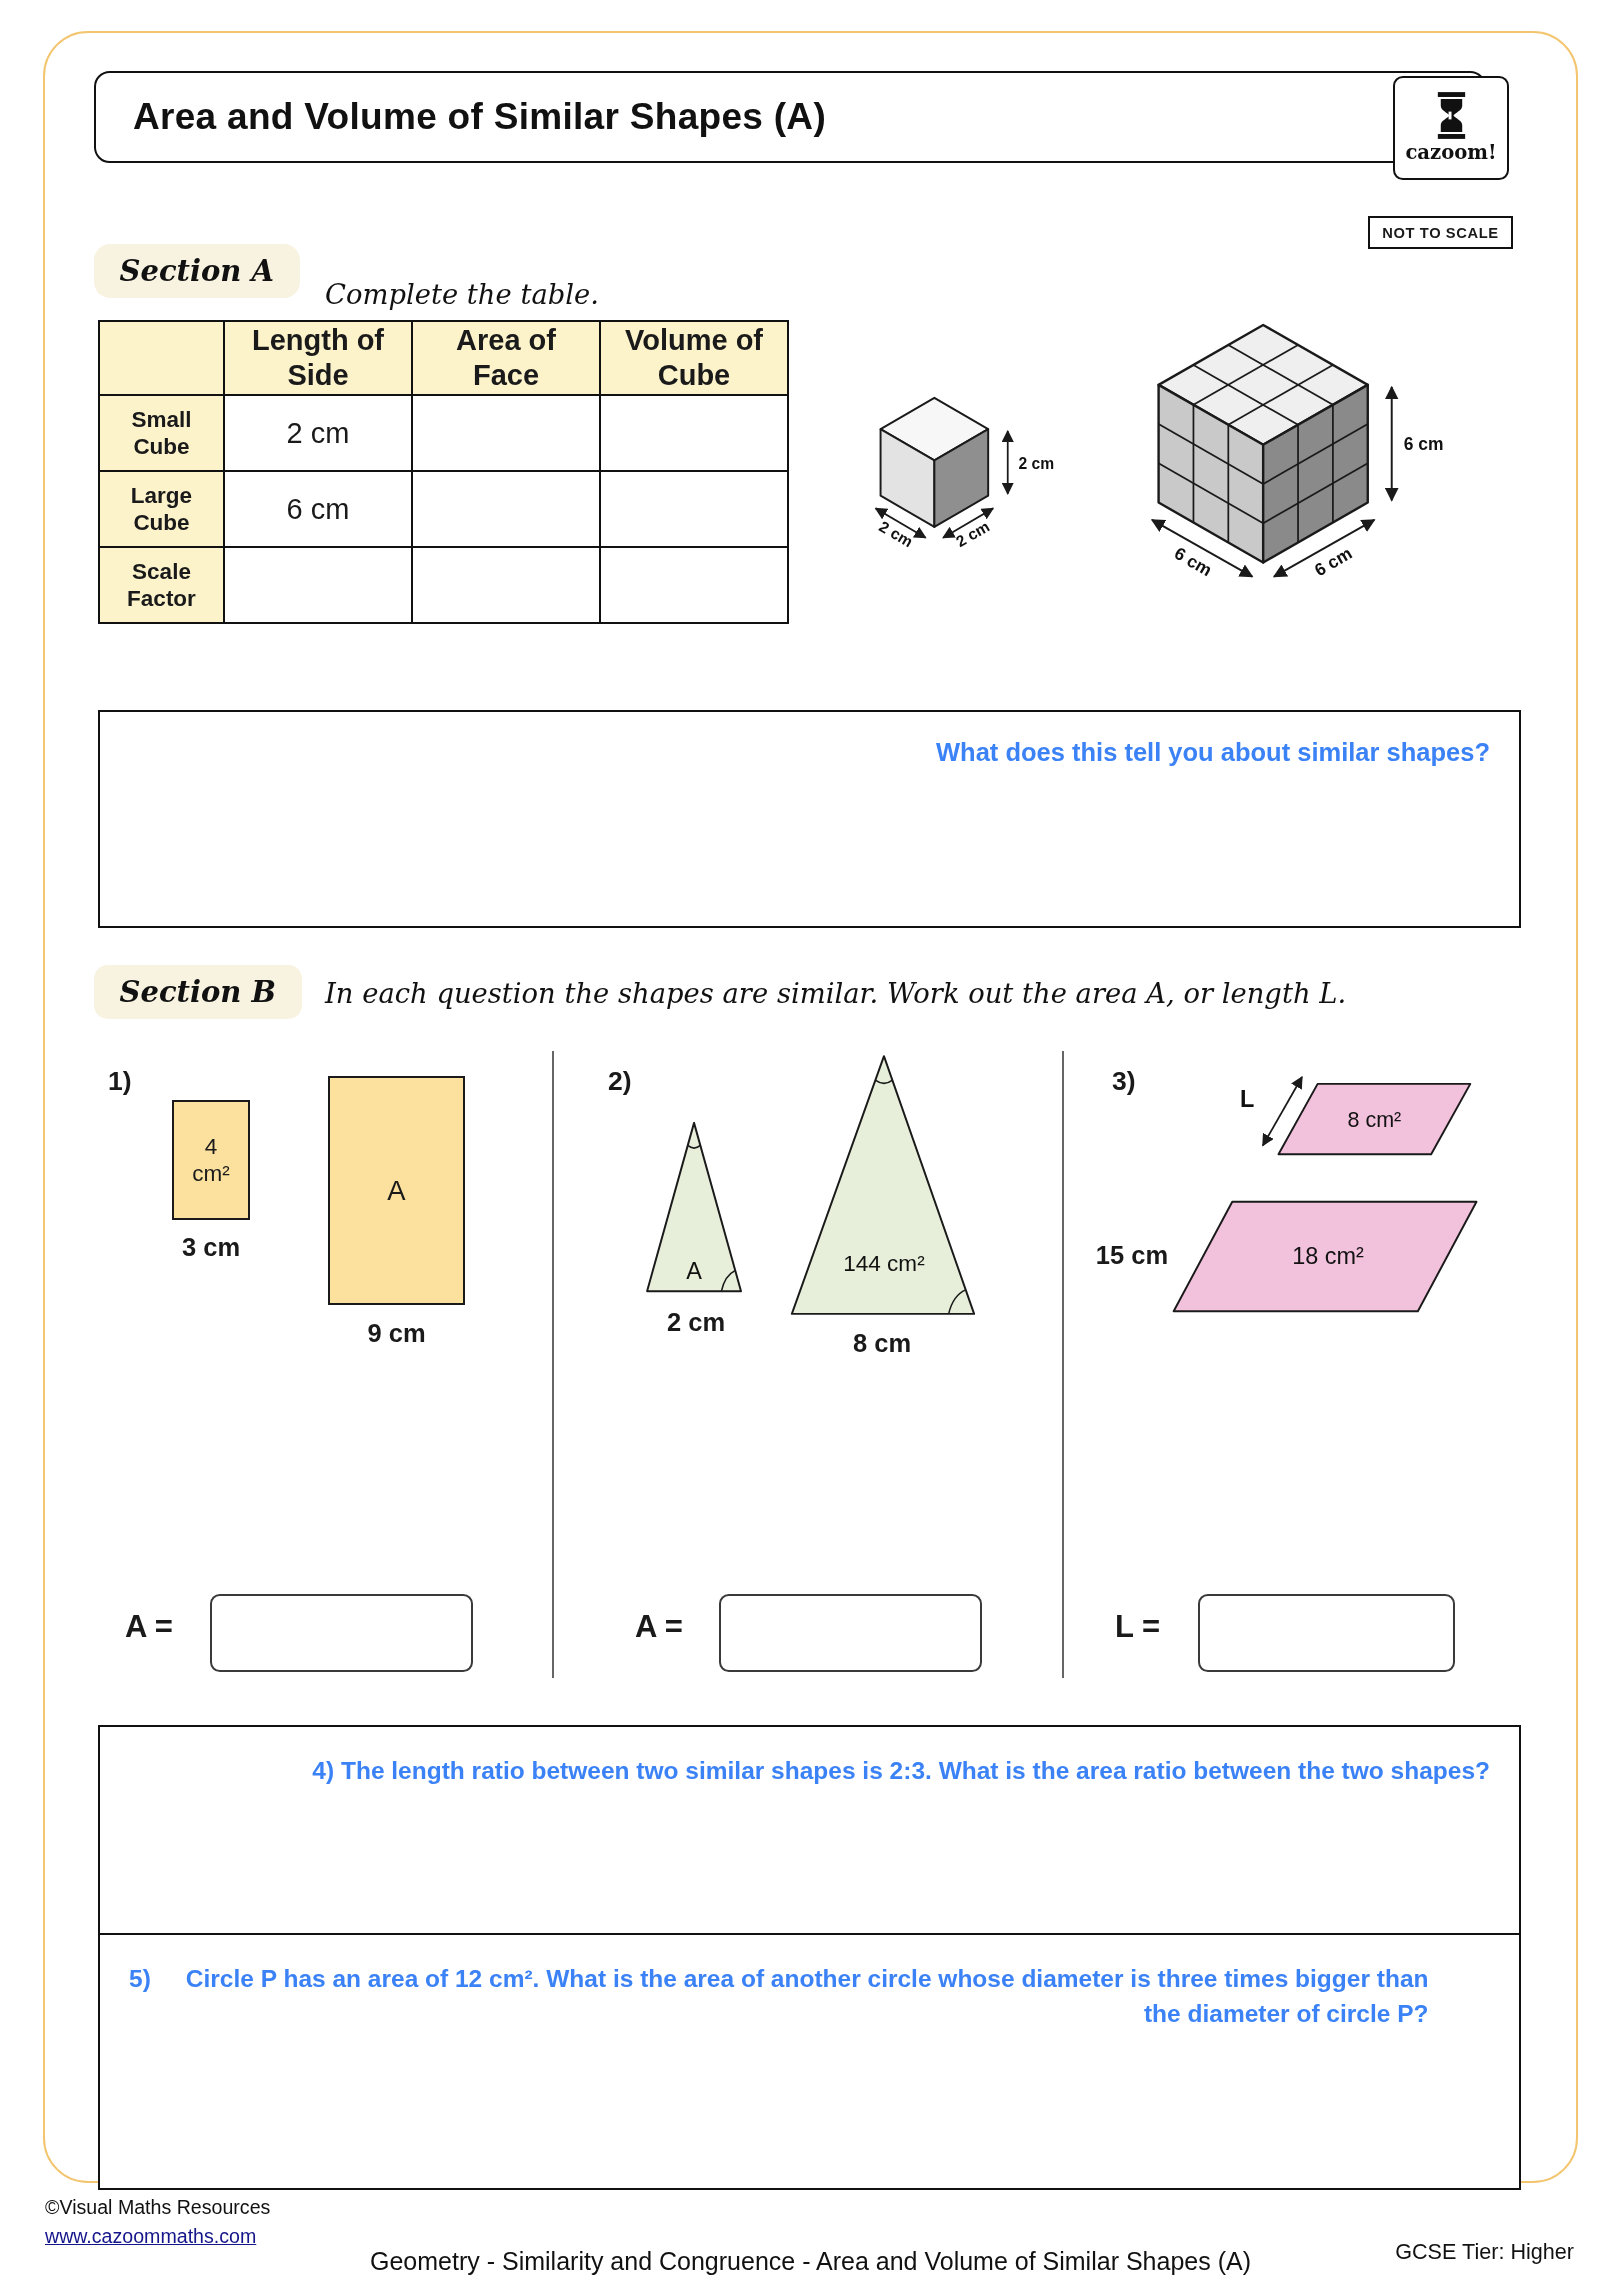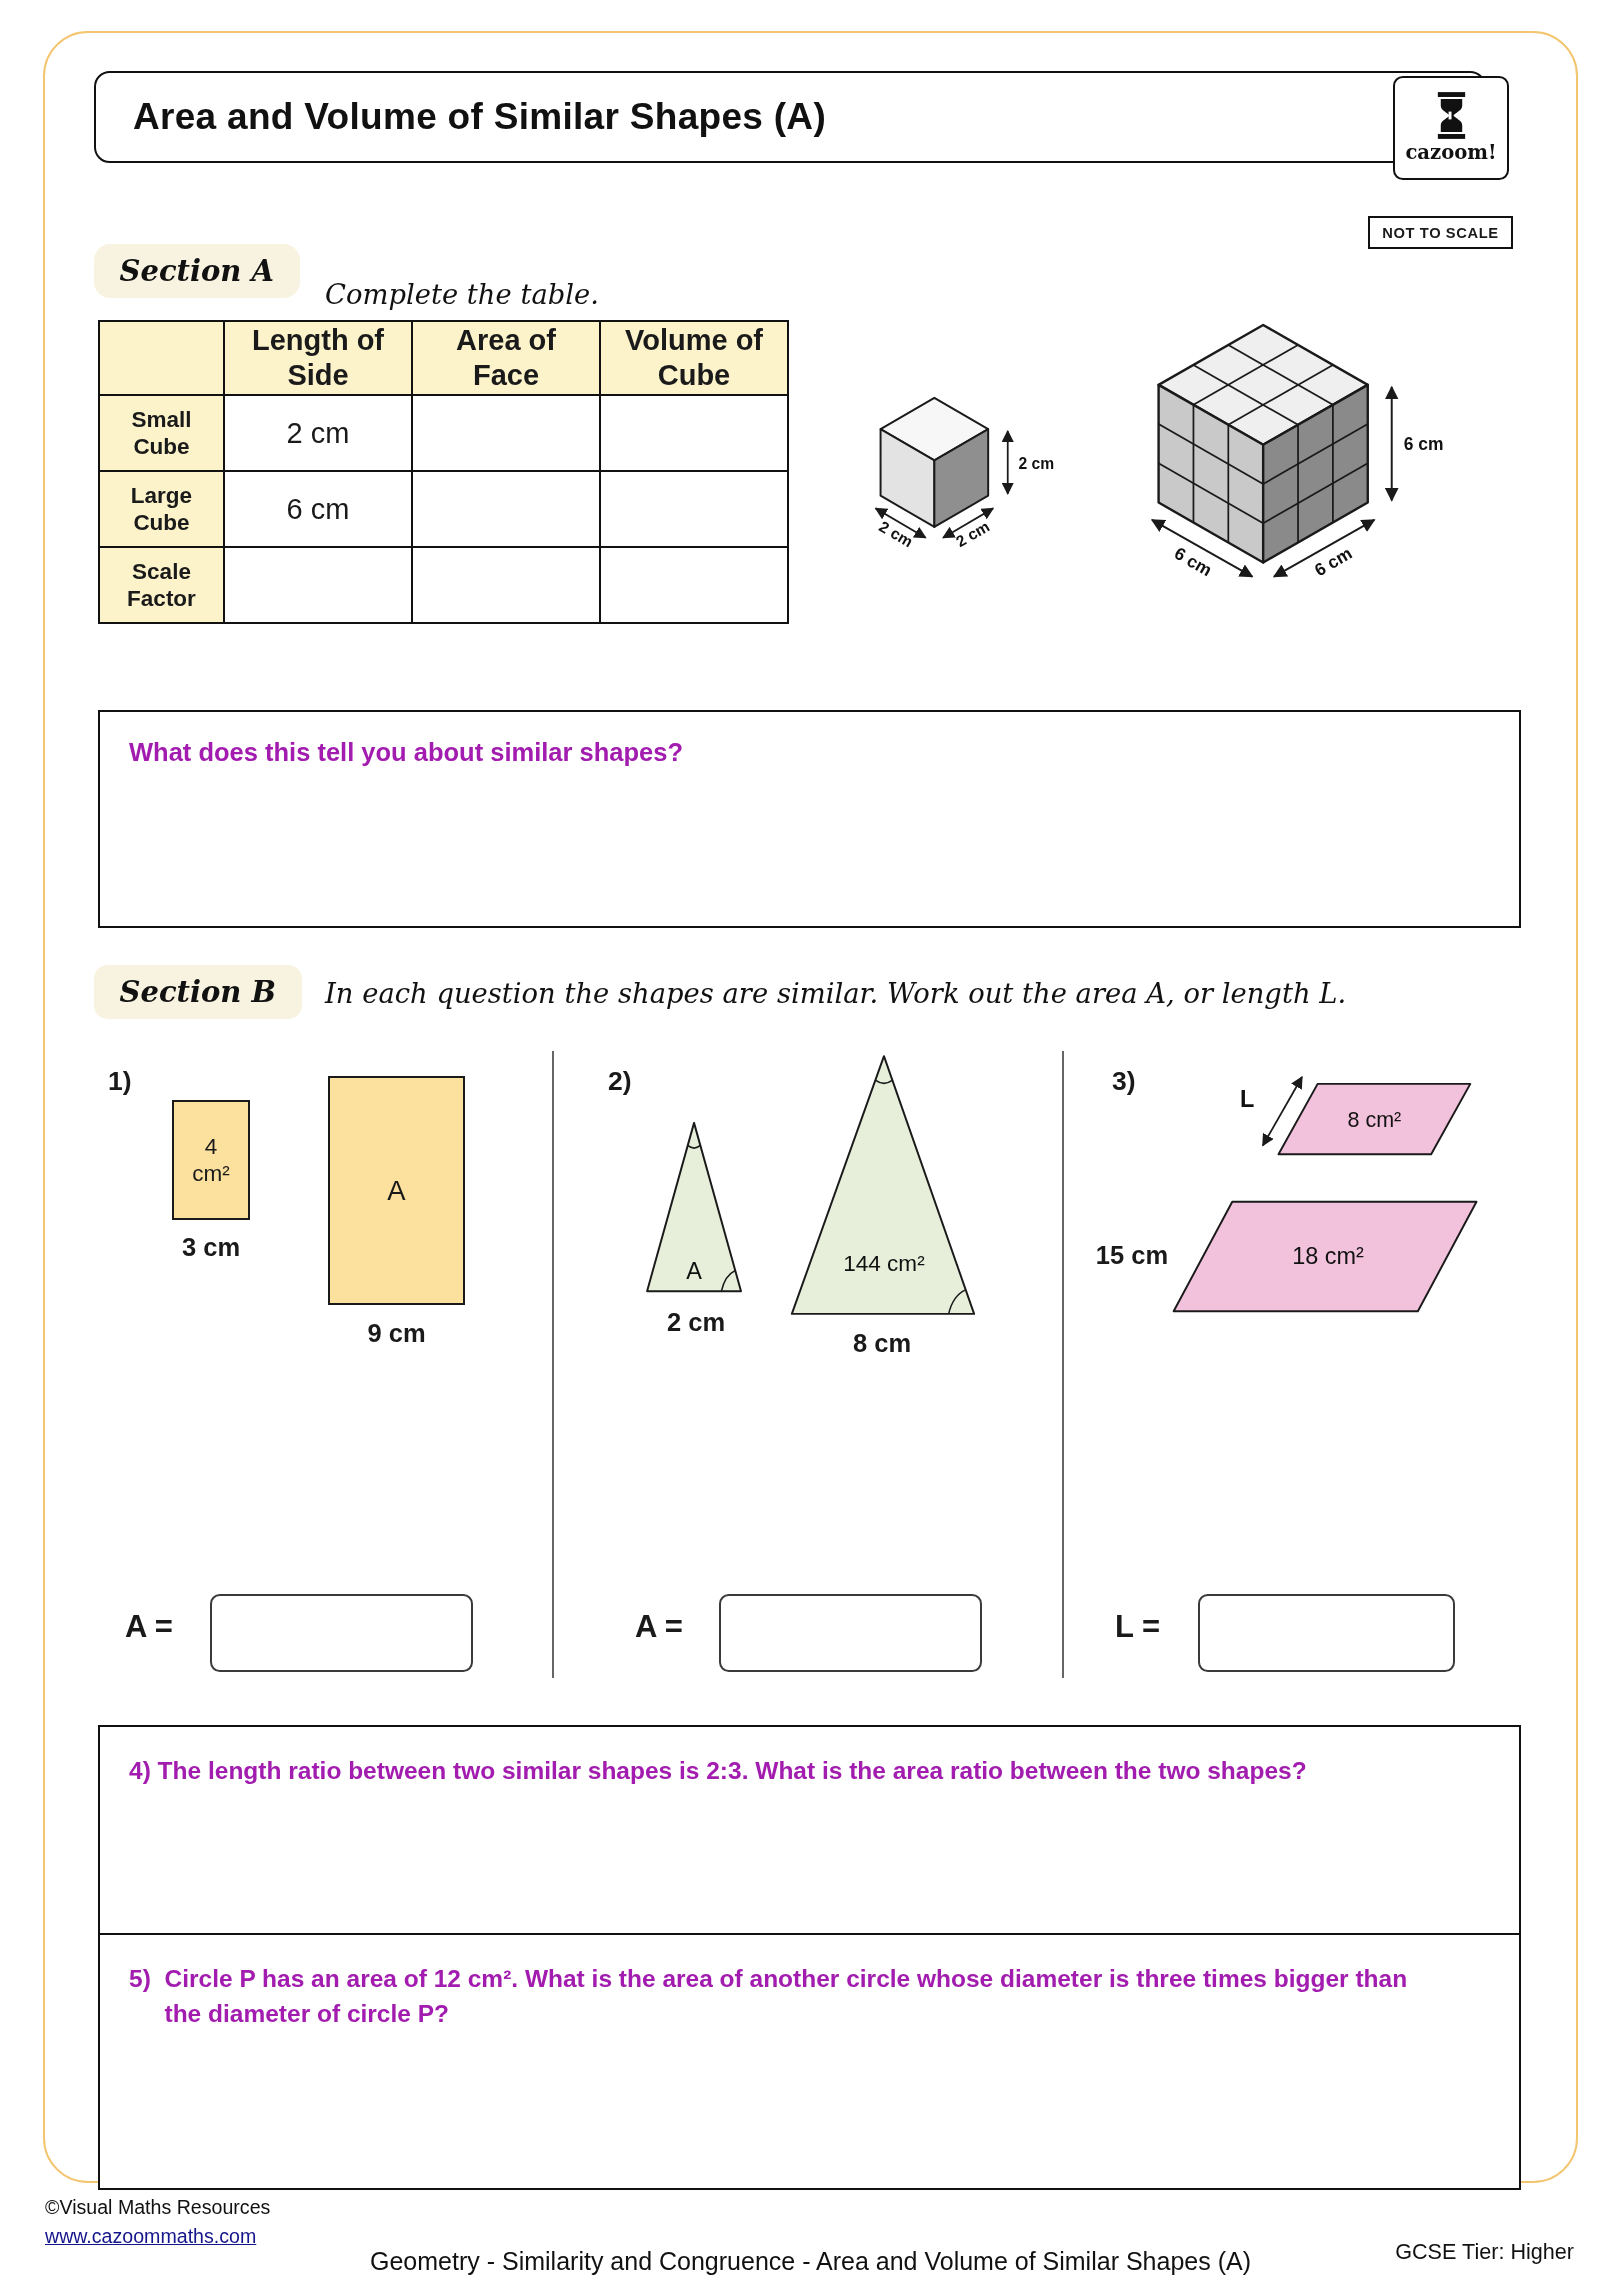--- a/index.html
+++ b/index.html
@@ -45,21 +45,21 @@
 
   table.ws-table { position:absolute; left:98px; top:320px; border-collapse:collapse; background:#fff; }
   .ws-table td { border:2px solid #111; text-align:center; vertical-align:middle; }
   .ws-table .hdr  { background:#fcf3cb; font-weight:bold; font-size:29px; line-height:1.2; white-space:pre-line; width:188px; height:74px; }
   .ws-table .corner { background:#fcf3cb; width:125px; }
   .ws-table .rowlabel { background:#fcf3cb; font-weight:bold; font-size:22.5px; line-height:1.2; white-space:pre-line; width:125px; height:76px; }
   .ws-table .val { font-size:29px; background:#fff; width:188px; }
 
   .qbox {
     position:absolute; border:2px solid #111; background:#fff;
-    padding:25.5px 29px; font-weight:bold; font-size:25.5px; color:#a21caf;
+    padding:25.5px 29px; font-weight:bold; font-size:25.5px; color:#3b82f6;text-align:right;
   }
   .qbox.small-font { font-size:24.5px; line-height:1.45; }
   .q5-flex { display:flex; gap:13.7px; align-items:flex-start; }
 
   .vdiv { position:absolute; width:2px; background:#666; }
 
   .qnum { position:absolute; font-size:26.5px; font-weight:bold; }
 
   .shape-rect {
     position:absolute; background:#fbe09e; border:2px solid #1a1a1a;

